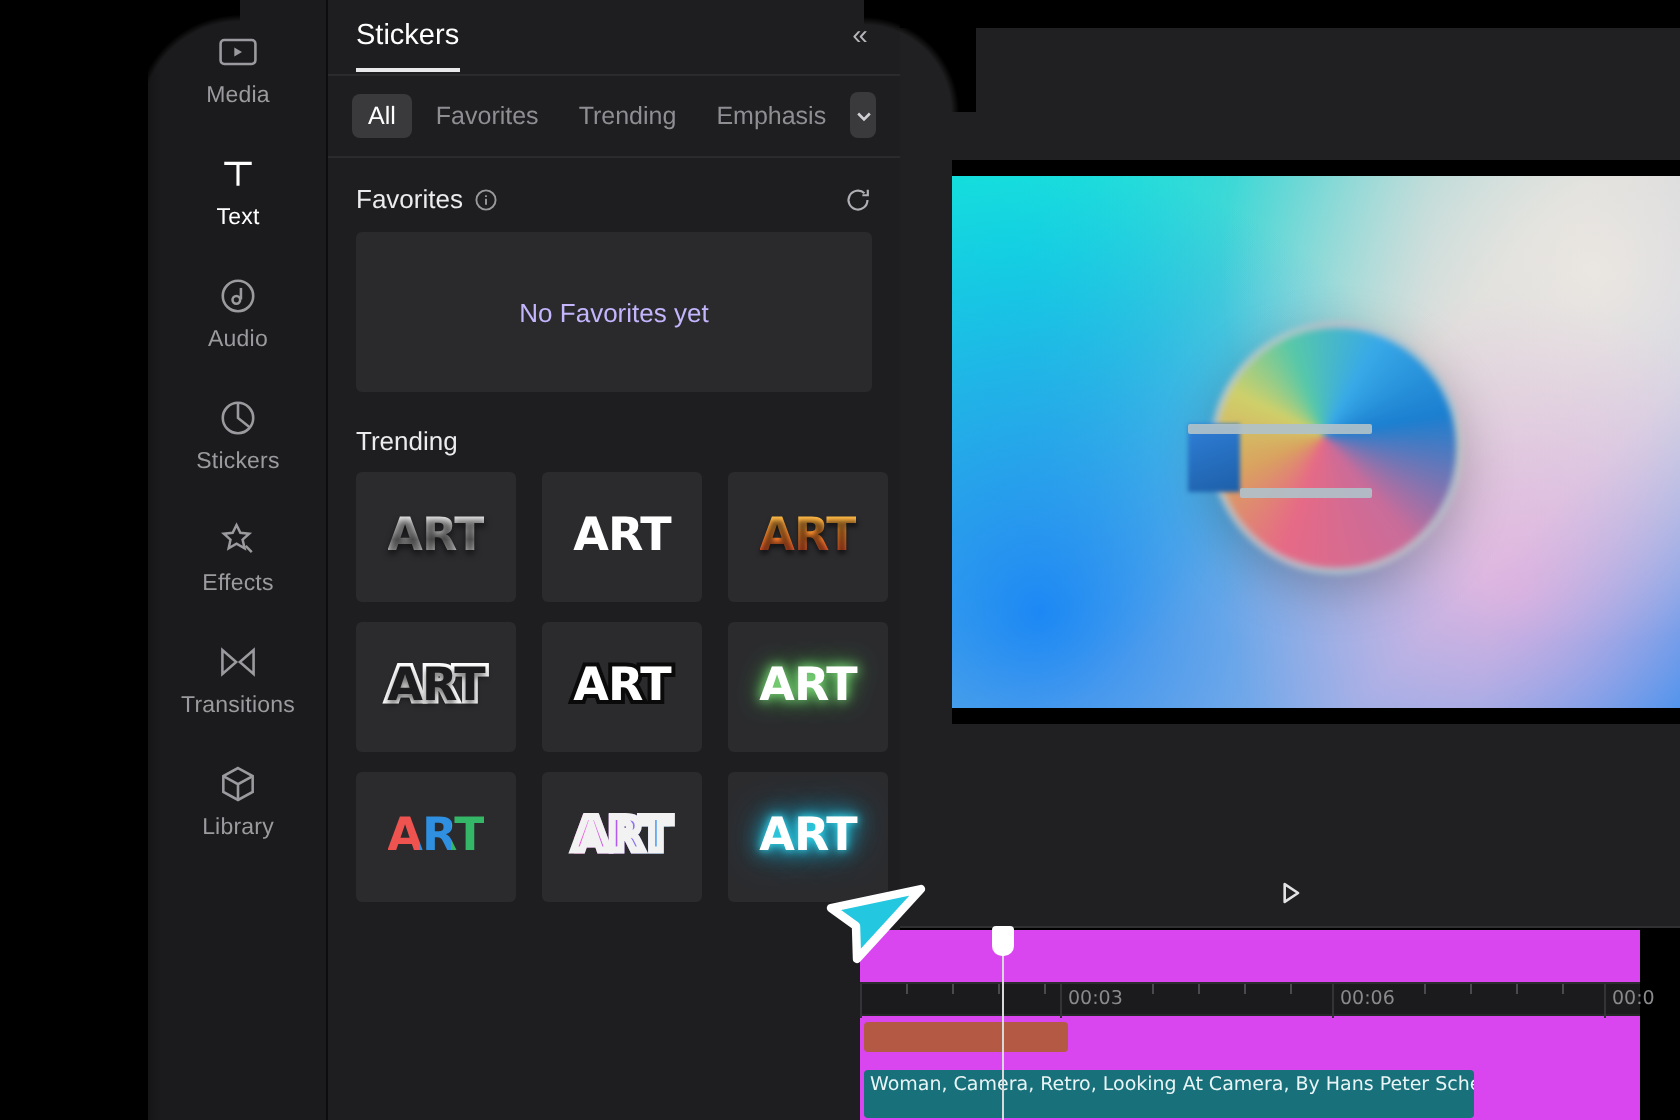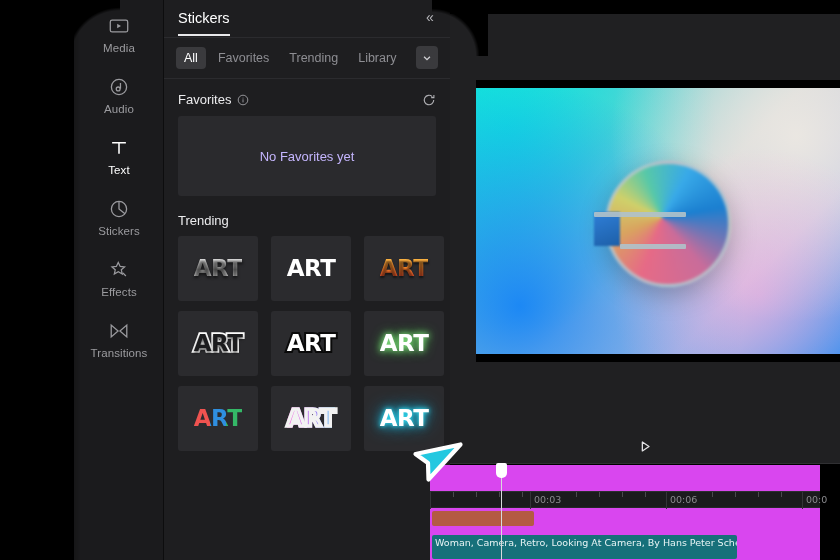--- a/index.html
+++ b/index.html
@@ -343,40 +343,40 @@
       <span class="rail-icon">
         <svg viewBox="0 0 24 24" fill="none" stroke="currentColor" stroke-width="1.4">
           <rect x="2.5" y="5.5" width="19" height="13" rx="2"></rect>
           <path d="M10 9.6v4.8l4.2-2.4z" fill="currentColor" stroke="none"></path>
         </svg>
       </span>
       <span class="rail-label">Media</span>
     </div>
 
 
+    <div class="rail-item active">
+      <span class="rail-icon">
+        <svg viewBox="0 0 24 24" fill="none" stroke="currentColor" stroke-width="1.7">
+          <path d="M4.5 6.2h15M12 6.2v12.2"></path>
+        </svg>
+      </span>
+      <span class="rail-label">Text</span>
+    </div>
+
     <div class="rail-item">
       <span class="rail-icon">
         <svg viewBox="0 0 24 24" fill="none" stroke="currentColor" stroke-width="1.4">
           <circle cx="12" cy="12" r="8.3"></circle>
           <path d="M13.6 7.6v6.2"></path>
           <circle cx="11.1" cy="14.1" r="2.1"></circle>
         </svg>
       </span>
       <span class="rail-label">Audio</span>
     </div>
 
-    <div class="rail-item active">
-      <span class="rail-icon">
-        <svg viewBox="0 0 24 24" fill="none" stroke="currentColor" stroke-width="1.7">
-          <path d="M4.5 6.2h15M12 6.2v12.2"></path>
-        </svg>
-      </span>
-      <span class="rail-label">Text</span>
-    </div>
-
     <div class="rail-item">
       <span class="rail-icon">
         <svg viewBox="0 0 24 24" fill="none" stroke="currentColor" stroke-width="1.4">
           <circle cx="12" cy="12" r="8.3"></circle>
           <path d="M12 3.7v8.3l6.5 5.2"></path>
         </svg>
       </span>
       <span class="rail-label">Stickers</span>
     </div>
 
@@ -394,34 +394,43 @@
       <span class="rail-icon">
         <svg viewBox="0 0 24 24" fill="none" stroke="currentColor" stroke-width="1.4">
           <path d="M3.5 5.5v13L11 12z"></path>
           <path d="M20.5 5.5v13L13 12z"></path>
         </svg>
       </span>
       <span class="rail-label">Transitions</span>
     </div>
 
 
+    <div class="rail-item">
+      <span class="rail-icon">
+        <svg viewBox="0 0 24 24" fill="none" stroke="currentColor" stroke-width="1.4">
+          <path d="M12 3.3l8 4.4v8.6l-8 4.4-8-4.4V7.7z"></path>
+          <path d="M4 7.7l8 4.4 8-4.4M12 12.1v8.6"></path>
+        </svg>
+      </span>
+      <span class="rail-label">Library</span>
+    </div>
   </div>
 
   <div id="panel">
 
     <div id="panel-head">
       <span id="panel-title">Stickers</span>
       <span id="collapse-btn">«</span>
     </div>
 
     <div id="tabs">
       <div class="tab active">All</div>
       <div class="tab">Favorites</div>
       <div class="tab">Trending</div>
-      <div class="tab">Library</div>
+      <div class="tab">Emphasis</div>
       <div id="tab-more">
         <svg viewBox="0 0 12 12" fill="none" stroke="currentColor" stroke-width="1.6">
             <path d="M2.5 4.5L6 8l3.5-3.5"></path>
           </svg>
       </div>
     </div>
 
     <div class="section-head">
       <span class="section-title">Favorites</span>
       <span class="info-icon">

